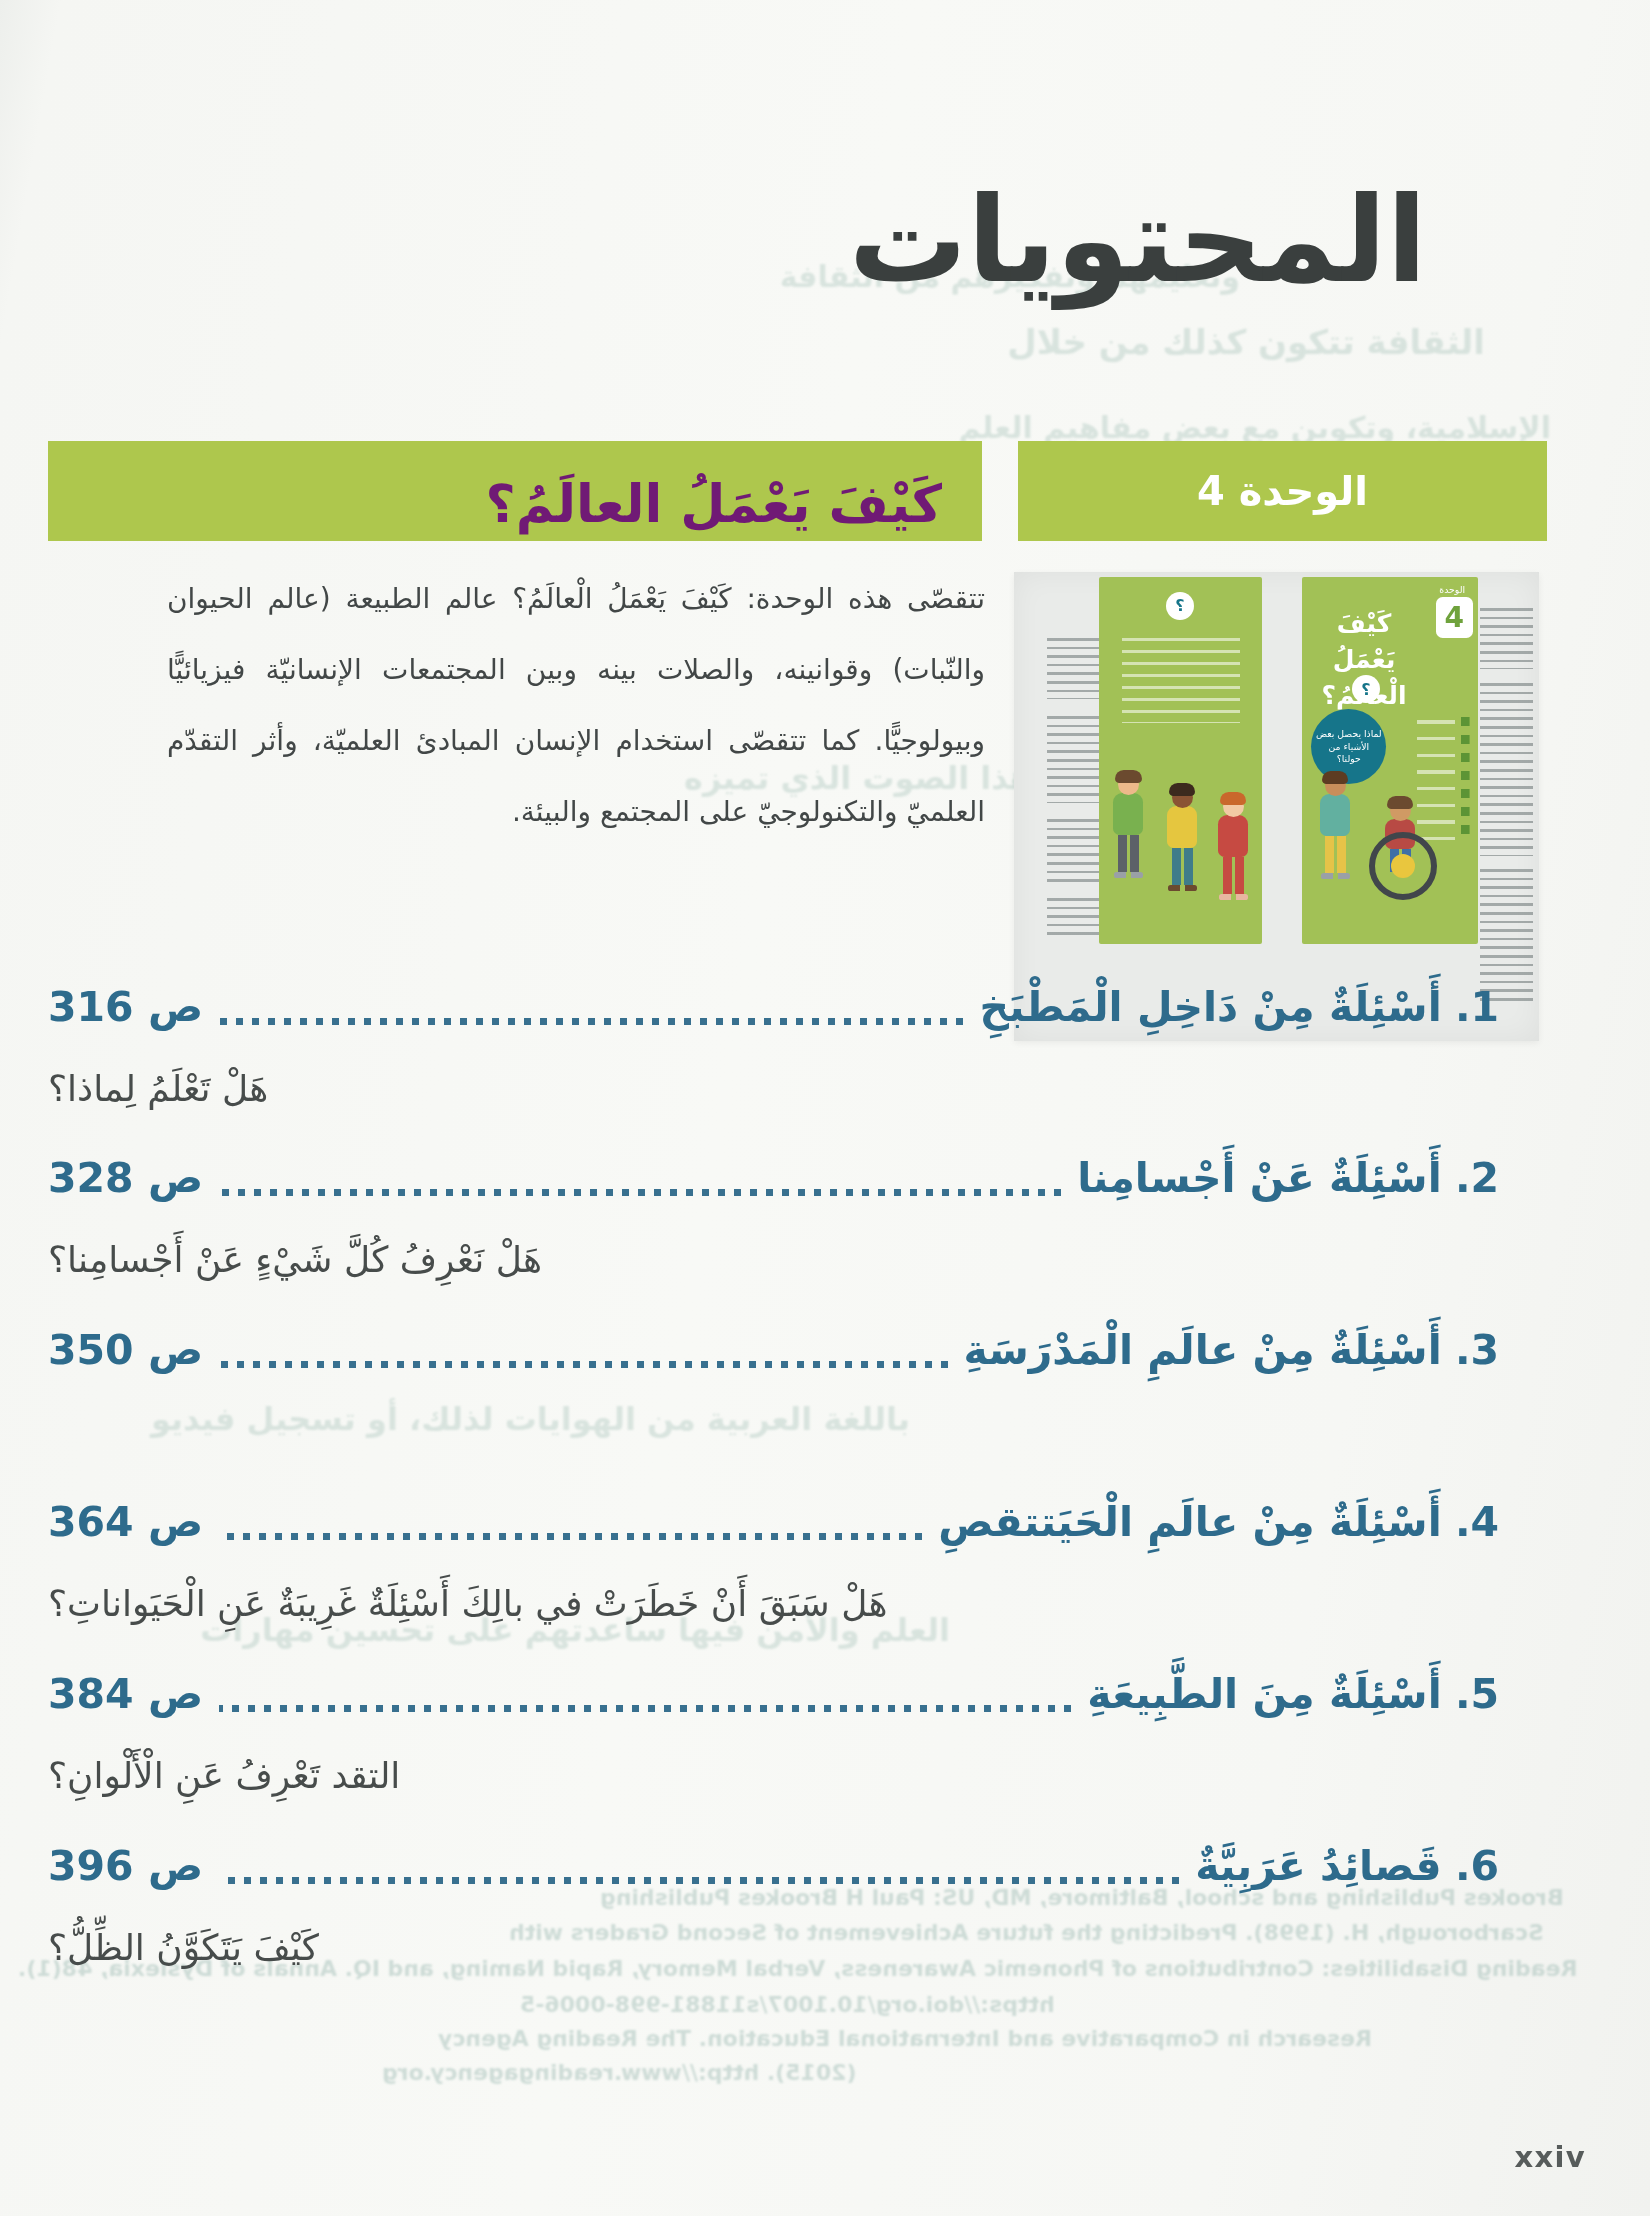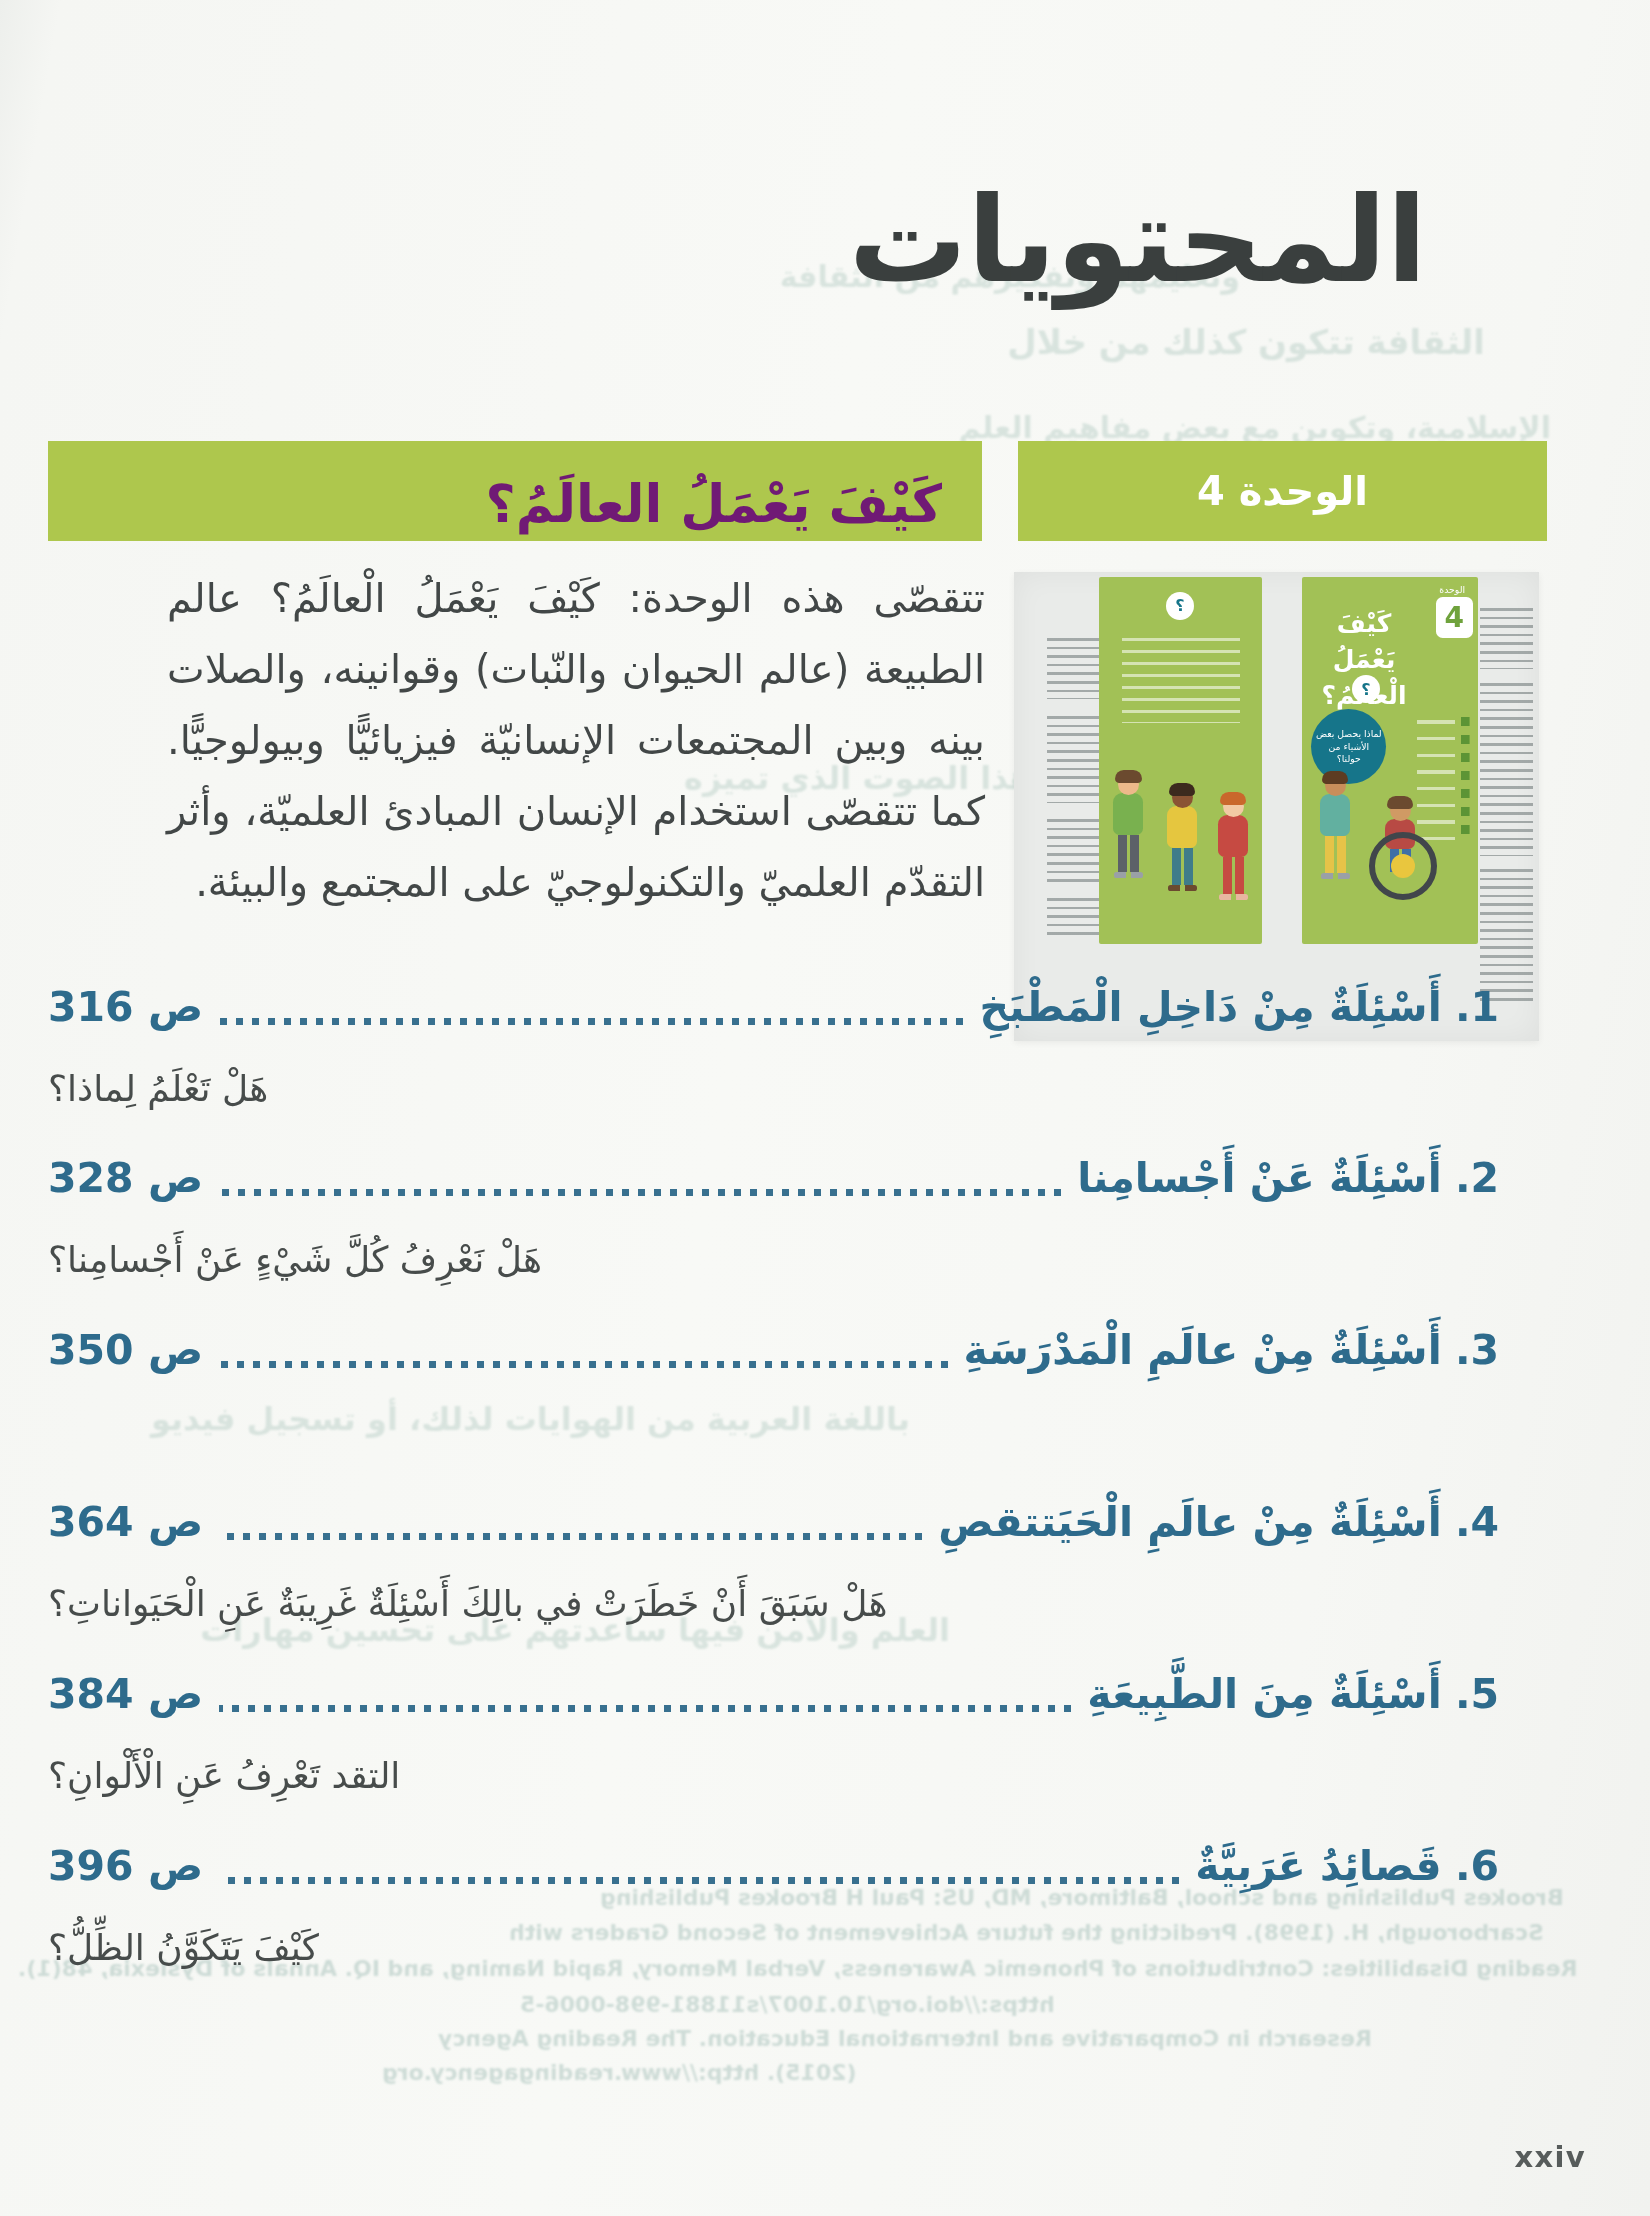--- a/index.html
+++ b/index.html
@@ -16,21 +16,21 @@
     font-size:118px;line-height:1.2;font-weight:bold;color:#3a3f3e;letter-spacing:-1.3px;}
   
   .banner-left{position:absolute;left:48px;top:441px;width:934px;height:100px;background:#aec74d;}
   .banner-q{position:absolute;right:40px;top:50%;transform:translateY(-50%);
     direction:rtl;color:#701a75;font-size:52px;font-weight:bold;white-space:nowrap;margin-top:13px;}
   .banner-unit{position:absolute;left:1018px;top:441px;width:529px;height:100px;background:#aec74d;
     display:flex;align-items:center;justify-content:center;}
   .banner-unit span{direction:rtl;color:#ffffff;font-size:40px;font-weight:bold;}
   
   .unit-desc{position:absolute;top:563px;right:665px;width:818px;direction:rtl;
-    text-align:justify;font-size:40px;line-height:71px;color:#424747;}
+    text-align:justify;font-size:28px;line-height:71px;color:#424747;}
   
   .spread{position:absolute;left:1014px;top:572px;width:525px;height:469px;background:#e9ebe9;
     box-shadow:inset 0 0 30px rgba(0,0,0,.05),0 2px 6.6px rgba(0,0,0,.06);}
   .gpage{position:absolute;top:5.3px;width:163px;height:367px;background:#a2c156;border-radius:2px;}
   .gpage.right{left:288px;width:176px;}
   .gpage.left{left:85px;}
   .tl{background:repeating-linear-gradient(to bottom,rgba(105,115,115,.55) 0 2.6px,rgba(0,0,0,0) 2.6px 8.6px);}
   .tl,.tll{position:absolute;}
   .tll{background:repeating-linear-gradient(to bottom,rgba(255,255,255,.55) 0 3.3px,rgba(0,0,0,0) 3.3px 12px);}
   .logo{position:absolute;width:28px;height:28px;background:#ffffff;border-radius:50%;

